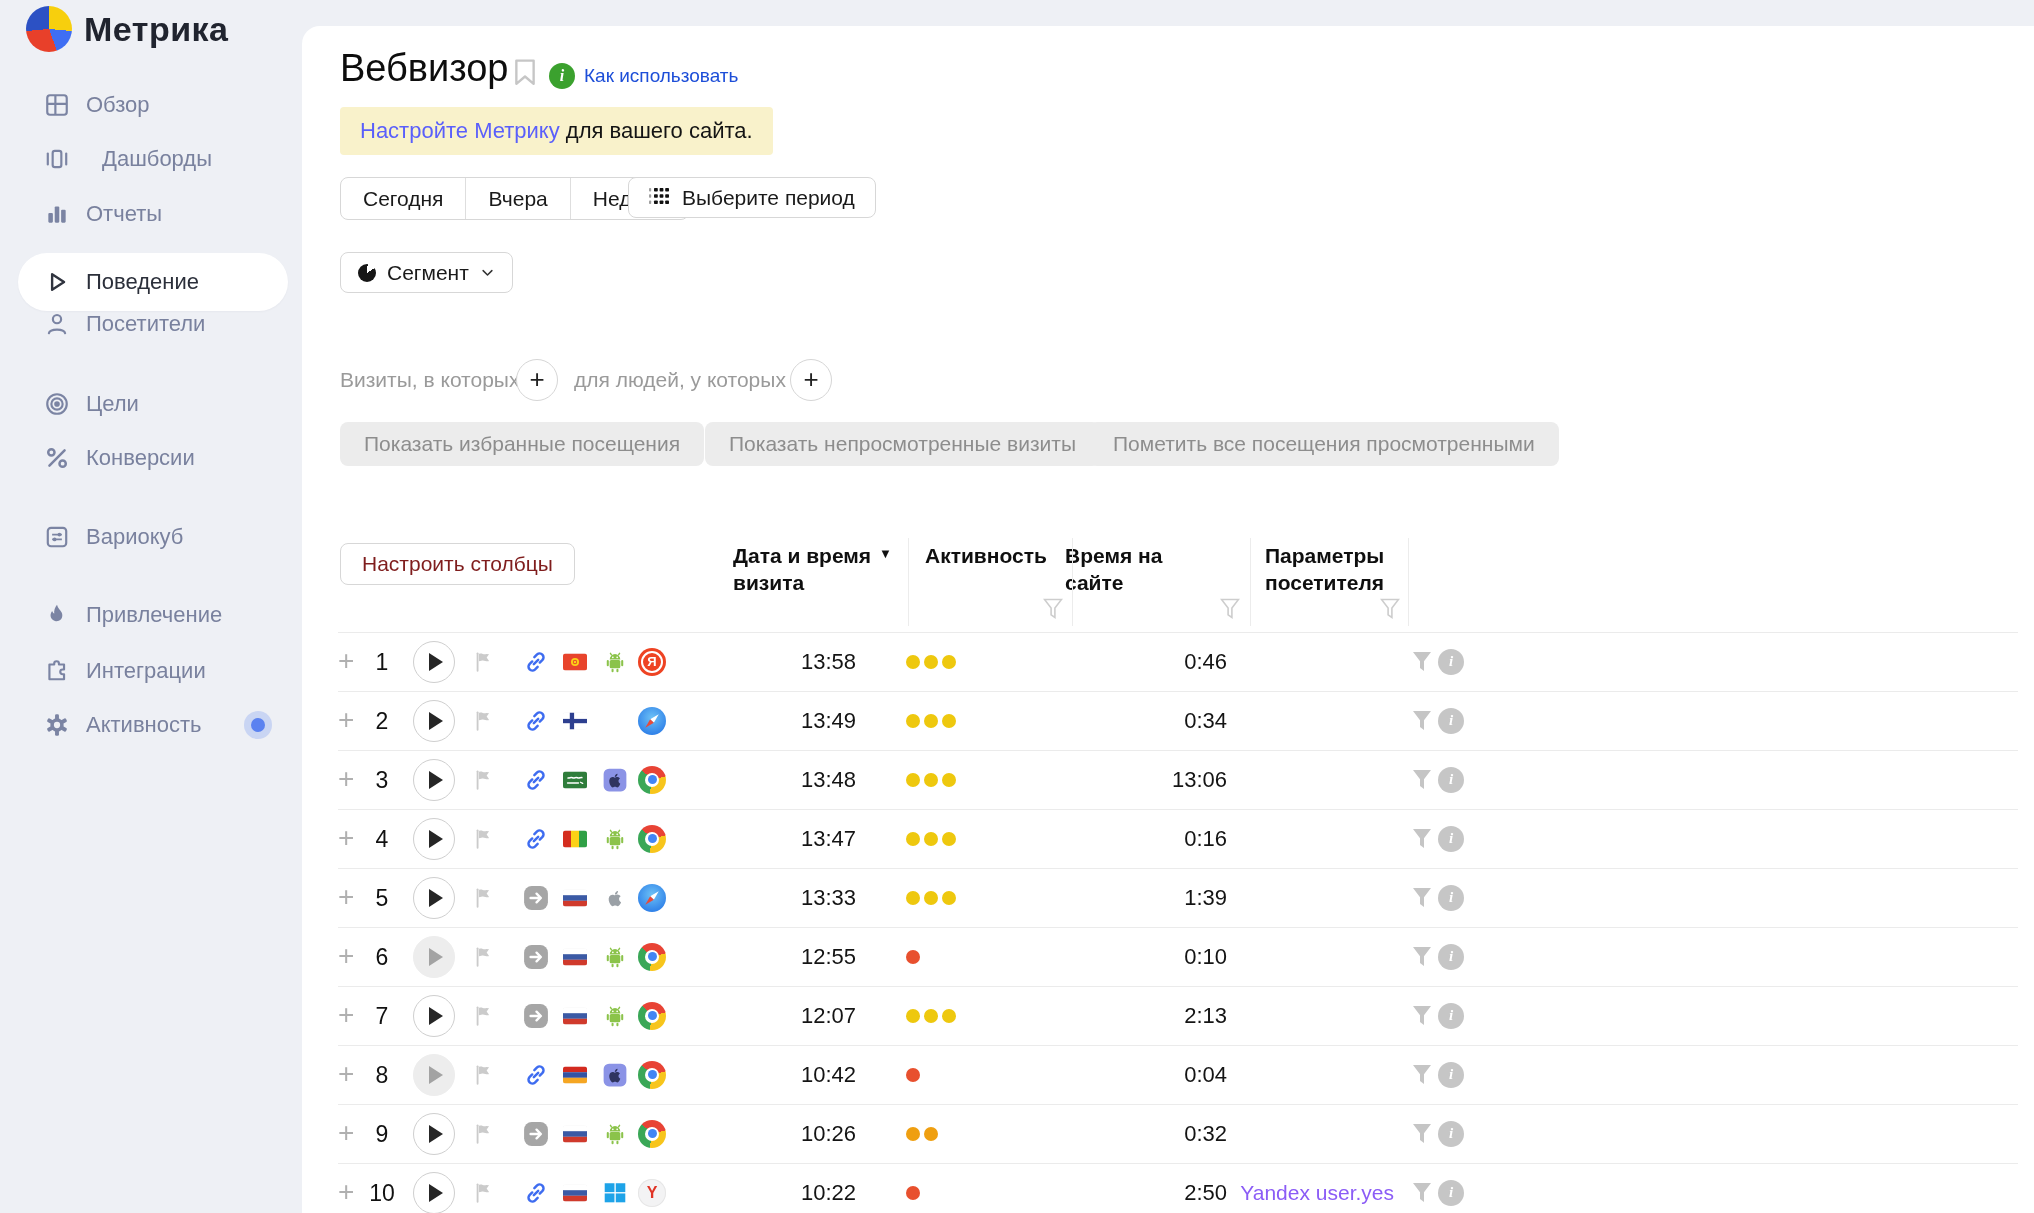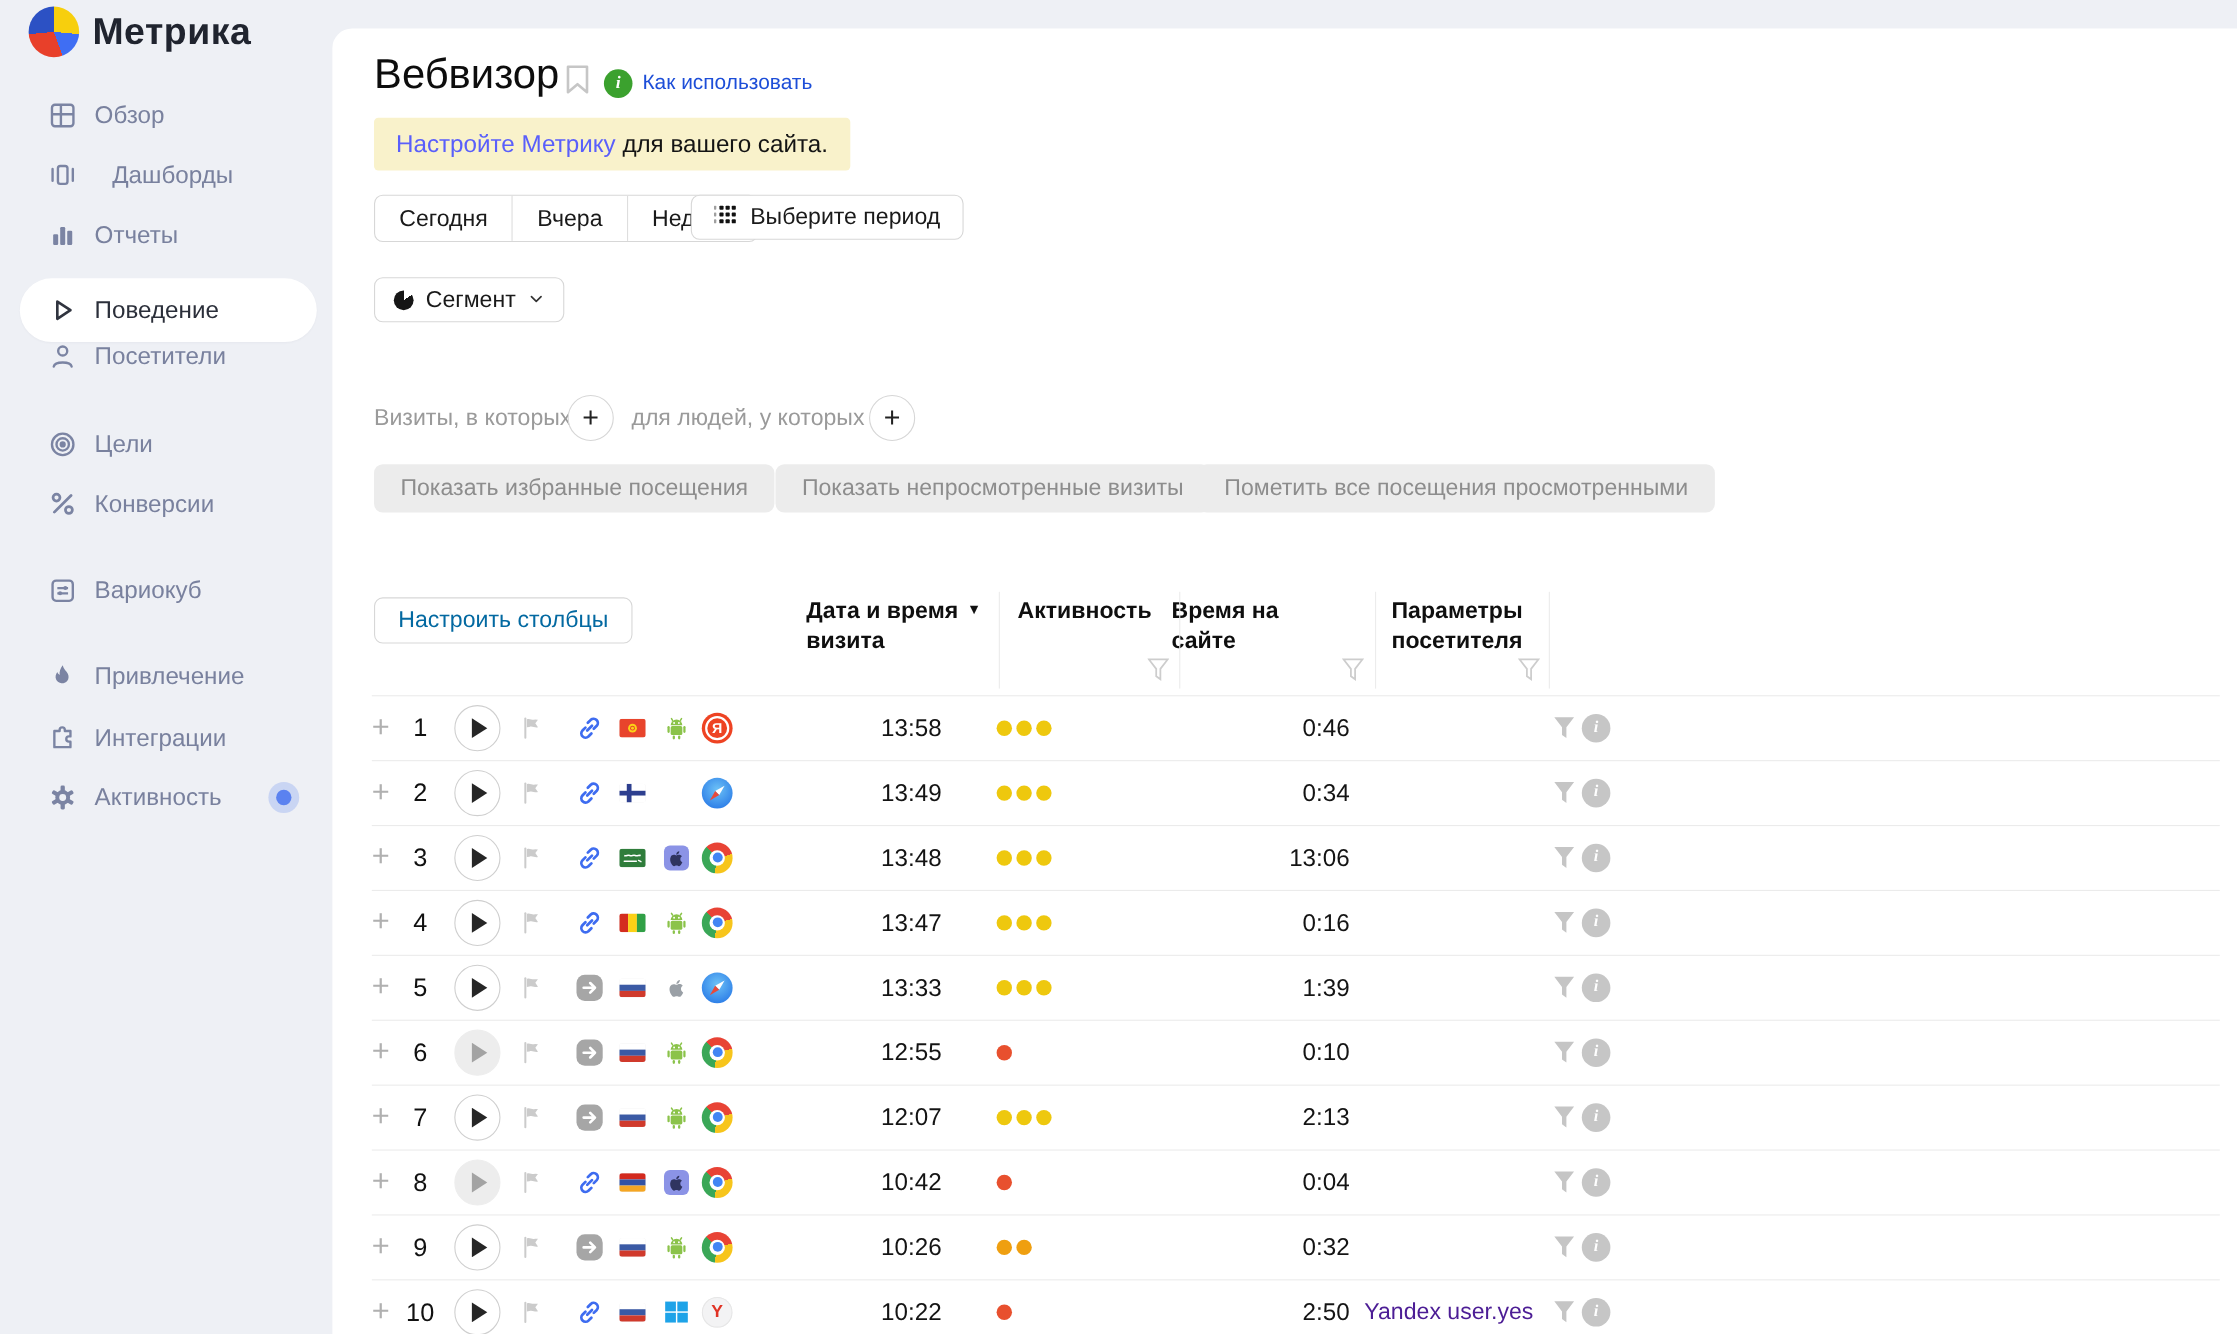--- a/index.html
+++ b/index.html
@@ -47,21 +47,21 @@
     display:flex;align-items:center;gap:11px;padding:0 17px;font-size:21px;cursor:pointer;box-sizing:border-box}
   .pie{width:18px;height:18px;border-radius:50%;background:conic-gradient(from 4deg,#ffffff 0 52deg,#161616 52deg 360deg)}
   .f-lbl{position:absolute;top:333px;height:42px;line-height:42px;font-size:21px;color:#9a9a9a}
   .plus-btn{position:absolute;top:333px;width:42px;height:42px;border-radius:50%;background:#fff;
     border:1px solid #d6d6d6;cursor:pointer;font-size:26px;font-weight:300;color:#222;
     display:flex;align-items:center;justify-content:center;box-sizing:border-box;padding-bottom:3px}
   .gbtn{position:absolute;top:396px;height:44px;background:#ececec;border:none;border-radius:8px;
     font-family:inherit;font-size:21px;color:#8d8d8d;padding:0 24px;cursor:pointer}
   
   .cfg-btn{position:absolute;left:38px;top:517px;height:42px;background:#fff;border:1px solid #d7d7d7;border-radius:8px;
-    font-family:inherit;font-size:21px;color:#0369a1;padding:0 21px;cursor:pointer}
+    font-family:inherit;font-size:21px;color:#7f1d1d;padding:0 21px;cursor:pointer}
   .th{position:absolute;top:516px;font-size:21px;font-weight:700;color:#0f0f0f;line-height:27px}
   .sort{position:absolute;left:577px;top:520px;font-size:13px;color:#111}
   .h-funnel{position:absolute;top:572px;cursor:pointer}
   .hdiv{position:absolute;top:512px;height:88px;width:1px;background:#ececec}
   
   #rows{position:absolute;left:0;right:0;top:606px}
   .trow{position:relative;height:59px}
   .trow::before{content:"";position:absolute;left:36px;right:16px;top:0;height:1px;background:#ebebeb}
   .c{position:absolute;top:50%;transform:translateY(-50%);display:flex;align-items:center}
   .c-plus{left:36px;font-size:28px;font-weight:200;color:#b0b0b0;cursor:pointer;transform:translateY(-54%)}
@@ -85,21 +85,21 @@
   .safari{background:radial-gradient(circle at 50% 38%,#6cc1f6,#2f80e8 78%)}
   .ymob{background:#ee4323}
   .ymob-ring{position:absolute;inset:3px;border:2px solid #fff;border-radius:50%}
   .ymob-t{position:relative;color:#fff;font-size:13px;font-weight:700}
   .ydesk{background:#f3f3f4;box-shadow:inset 0 0 0 1px #e6e6e6}
   .ydesk-t{color:#e03325;font-size:16px;font-weight:700}
   .c-time{left:458px;width:96px;justify-content:flex-end;font-size:22px;color:#141414}
   .c-dots{left:604px;gap:4px}
   .dot{width:14px;height:14px;border-radius:50%}
   .c-dur{left:799px;width:126px;justify-content:flex-end;font-size:22px;color:#141414}
-  .c-params{left:940px;width:152px;justify-content:flex-end;font-size:21px;color:#4c1d95;white-space:nowrap}
+  .c-params{left:940px;width:152px;justify-content:flex-end;font-size:21px;color:#8b5cf6;white-space:nowrap}
   .c-funnel{left:1110px;cursor:pointer}
   .c-info{left:1136px;cursor:pointer}
   .info-gray{width:26px;height:26px;border-radius:50%;background:#c6c6c6;color:#fff;display:inline-flex;
     align-items:center;justify-content:center;font-family:"Liberation Serif",serif;font-style:italic;font-weight:700;font-size:15px}
 </style>
 </head>
 <body>
 
 <div class="sidebar">
   <div class="logo">

